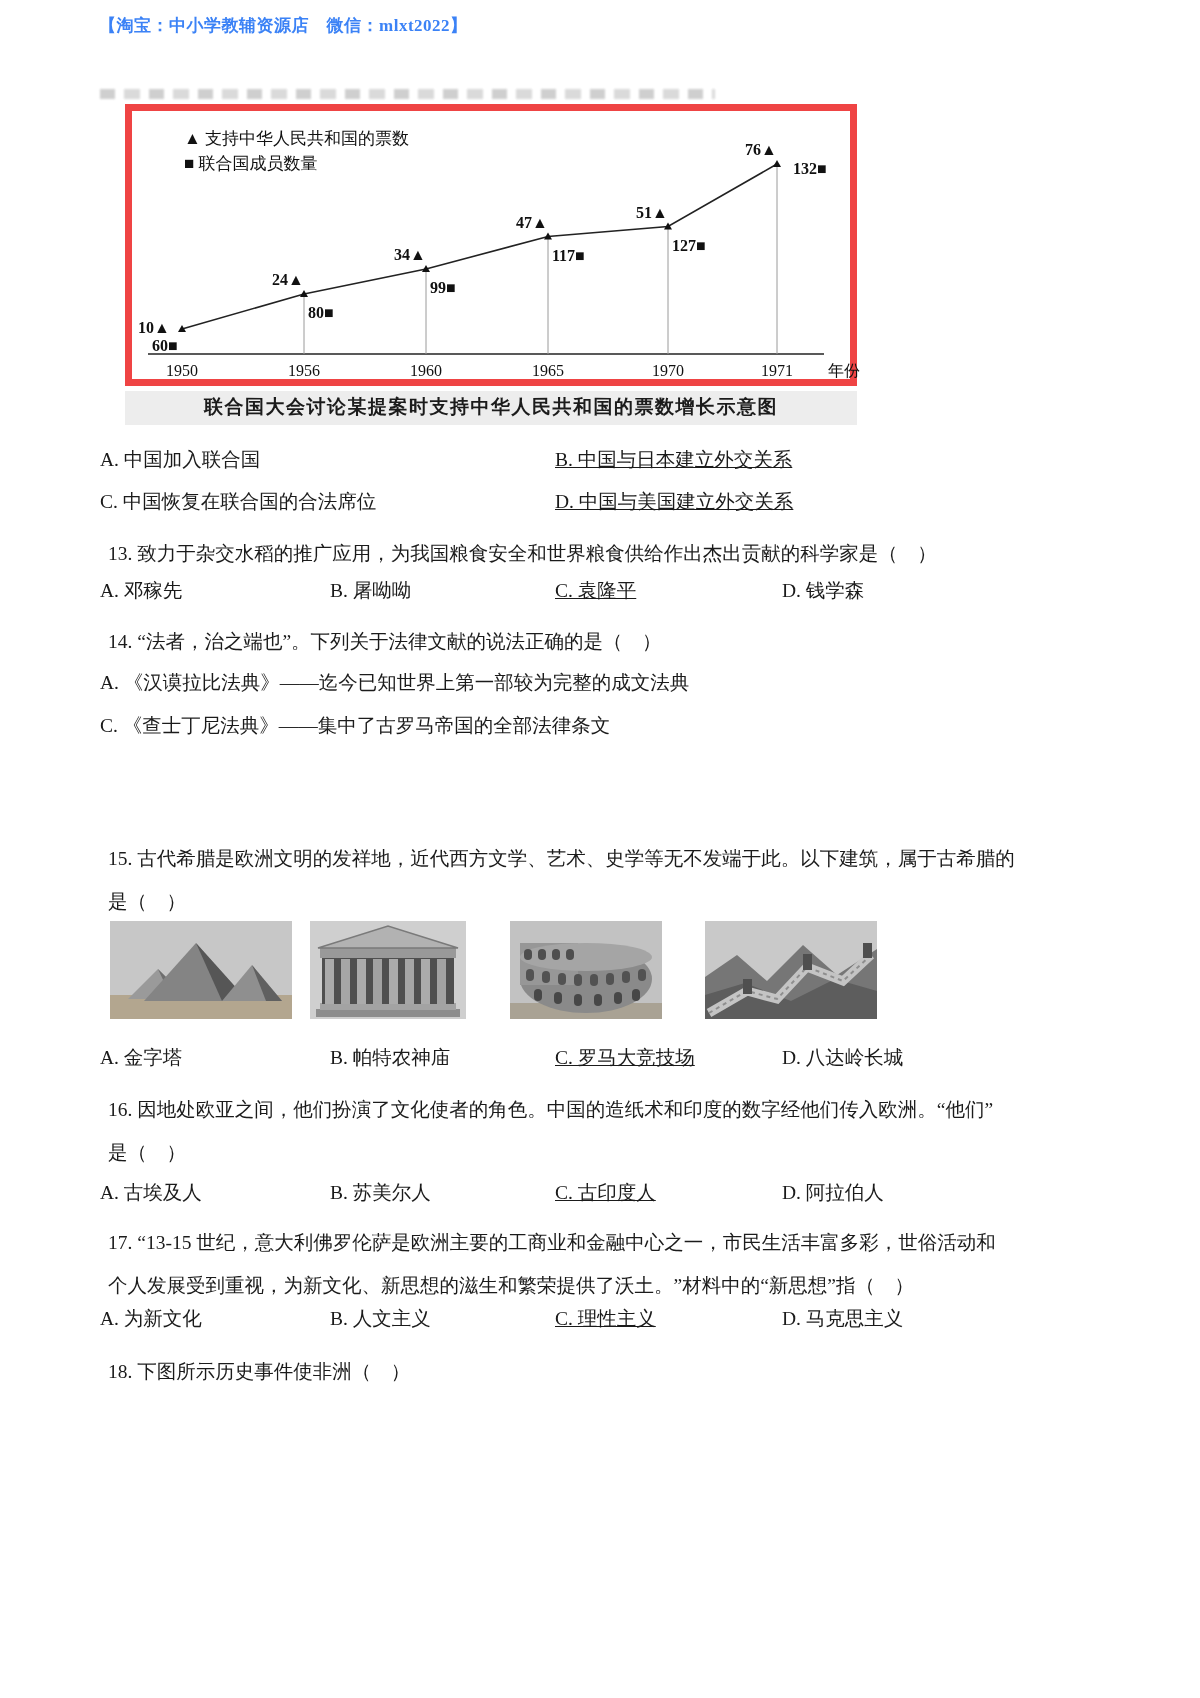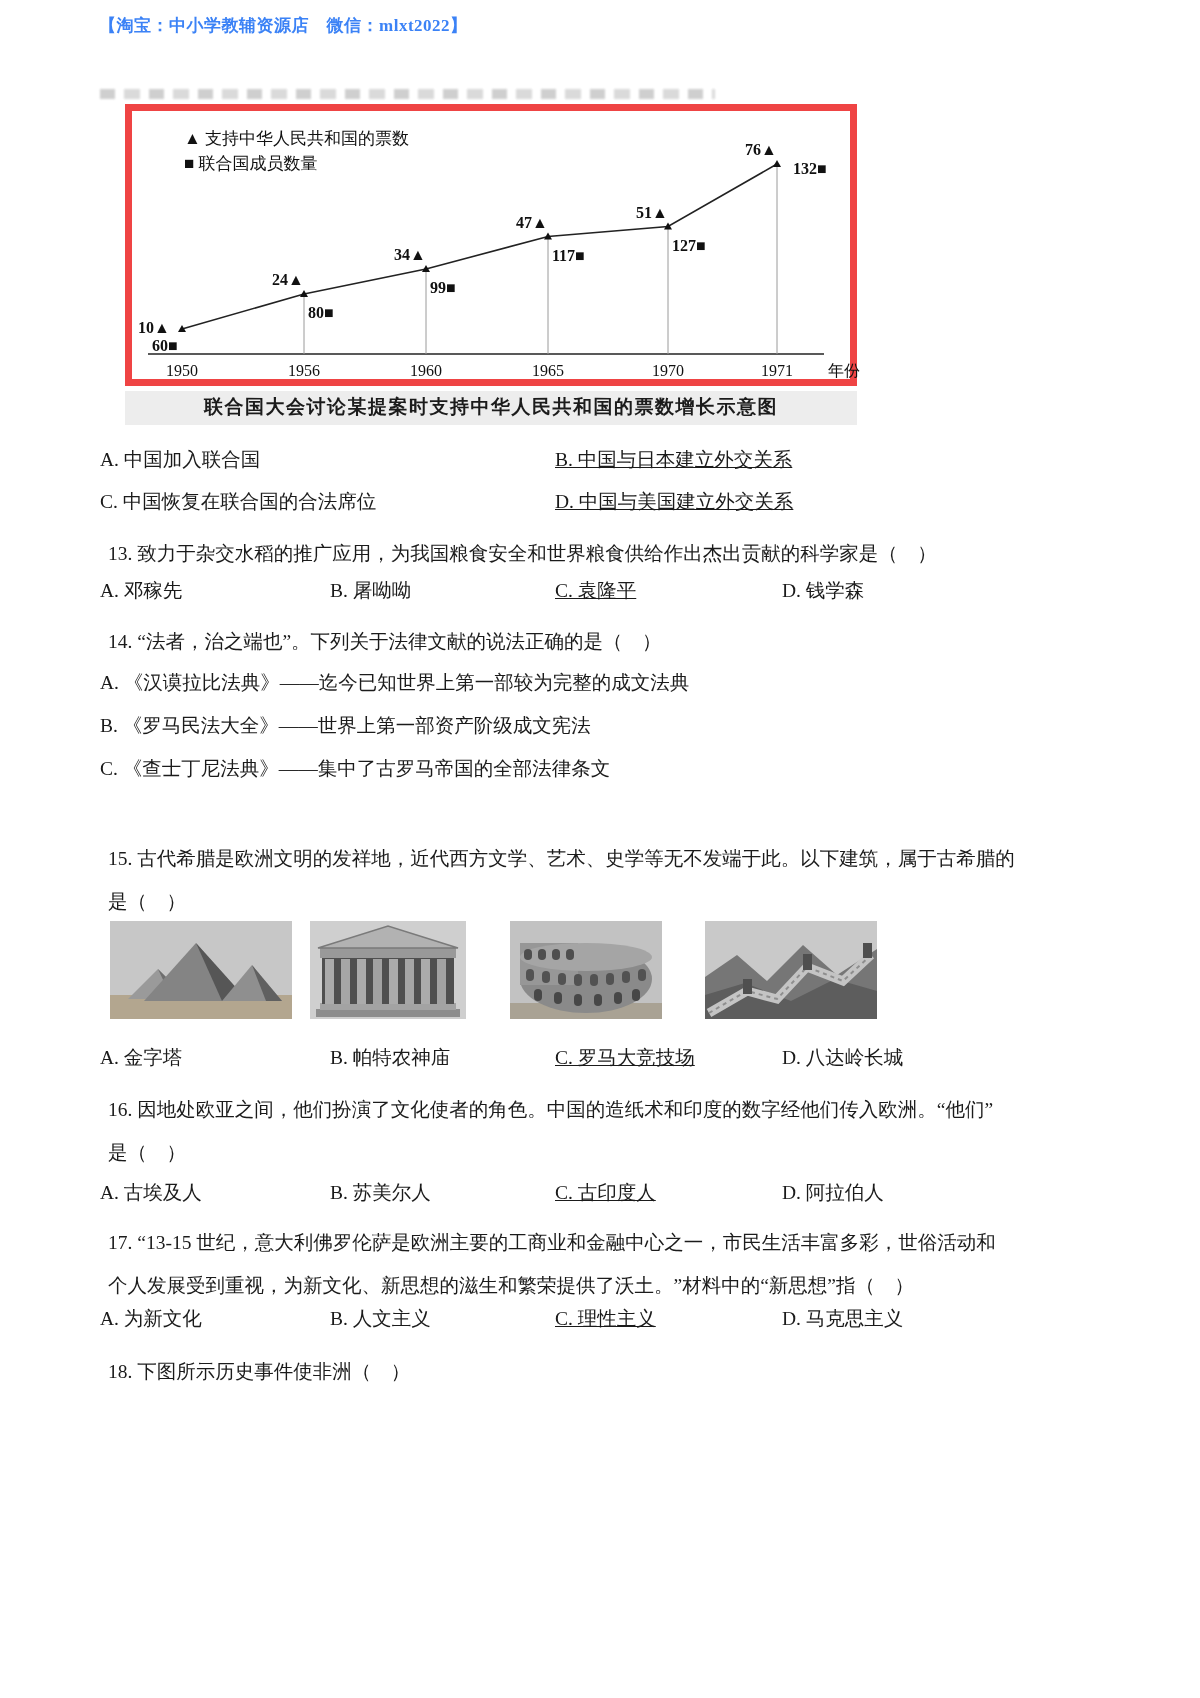--- a/index.html
+++ b/index.html
@@ -100,21 +100,20 @@
 <div class="abs row" style="top:577px">
   <span class="c0">A. 邓稼先</span>
   <span class="c1">B. 屠呦呦</span>
   <span class="c2">C. 袁隆平</span>
   <span class="c3">D. 钱学森</span>
 </div>
 
 <div class="abs stem" style="top:620px">14. “法者，治之端也”。下列关于法律文献的说法正确的是（　）</div>
 <div class="abs optlines" style="top:661px">
   <div>A. 《汉谟拉比法典》——迄今已知世界上第一部较为完整的成文法典</div>
-  <div>B. 《罗马民法大全》——世界上第一部资产阶级成文宪法</div>
   <div>C. 《查士丁尼法典》——集中了古罗马帝国的全部法律条文</div>
 </div>
 
 <div class="abs stem" style="top:837px">
   <div>15. 古代希腊是欧洲文明的发祥地，近代西方文学、艺术、史学等无不发端于此。以下建筑，属于古希腊的</div>
   <div>是（　）</div>
 </div>
 
 <div class="abs photo" style="left:110px;width:182px">
   <svg width="182" height="98" viewBox="0 0 182 98">

